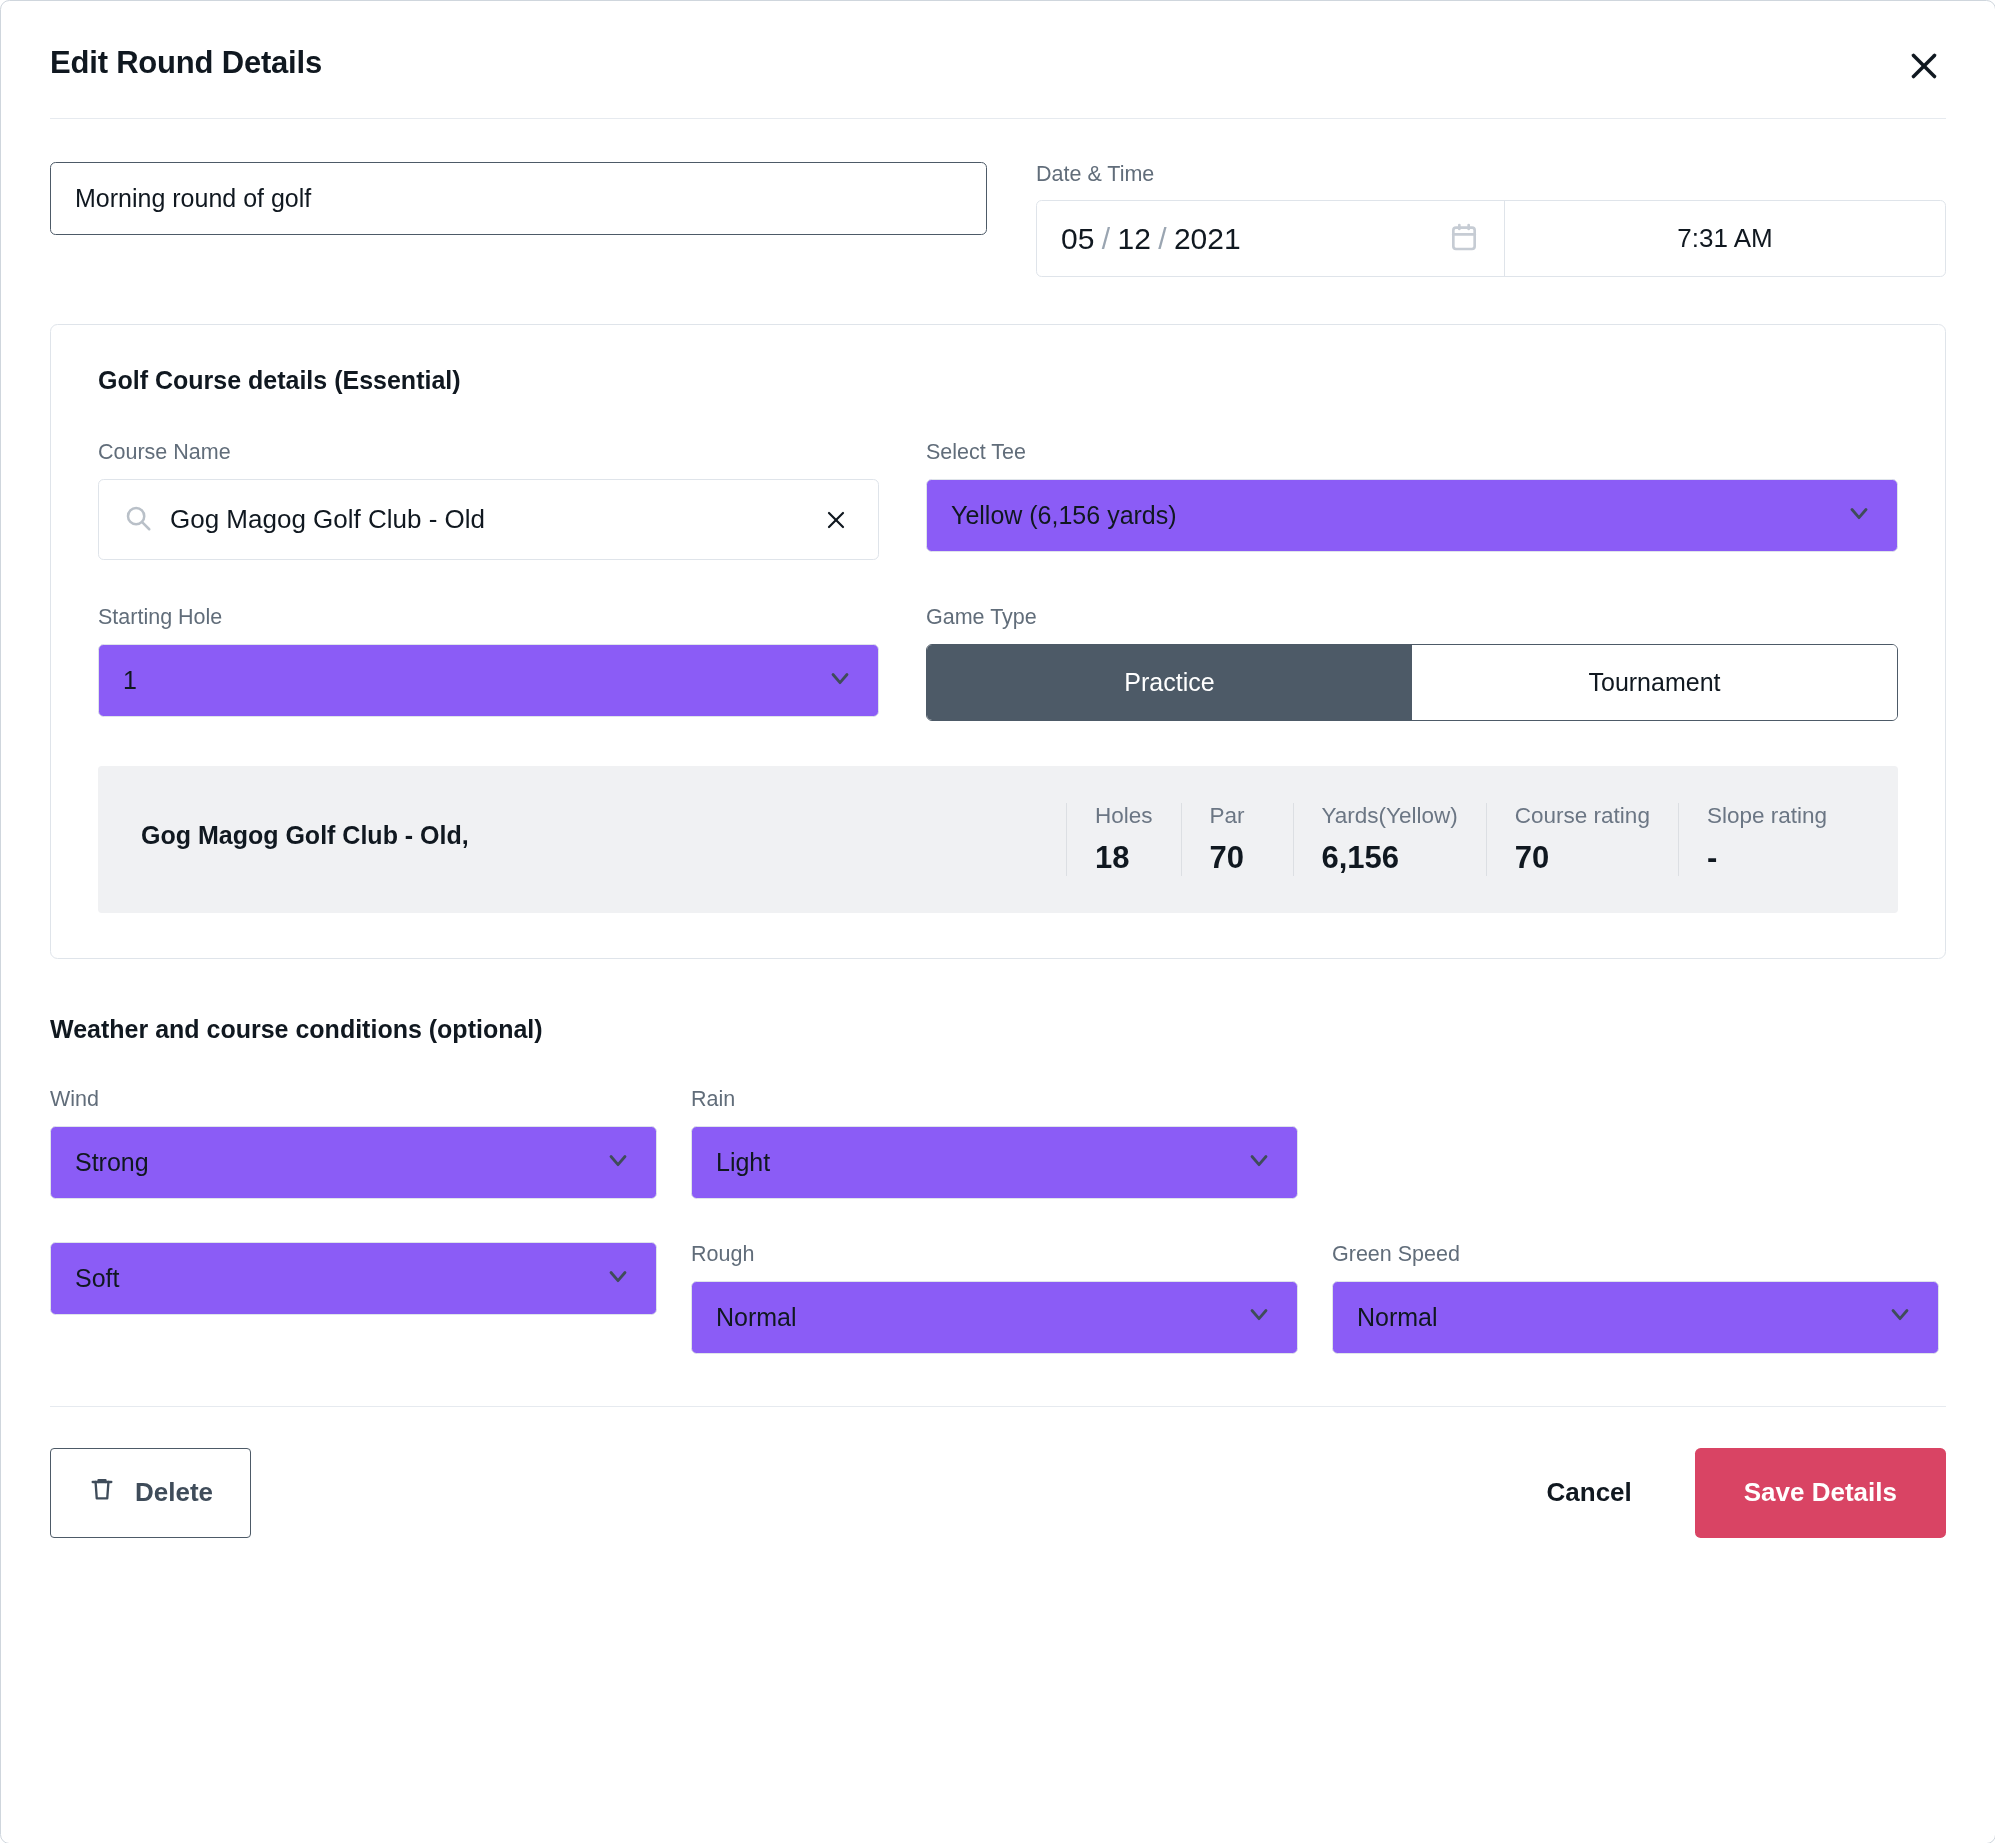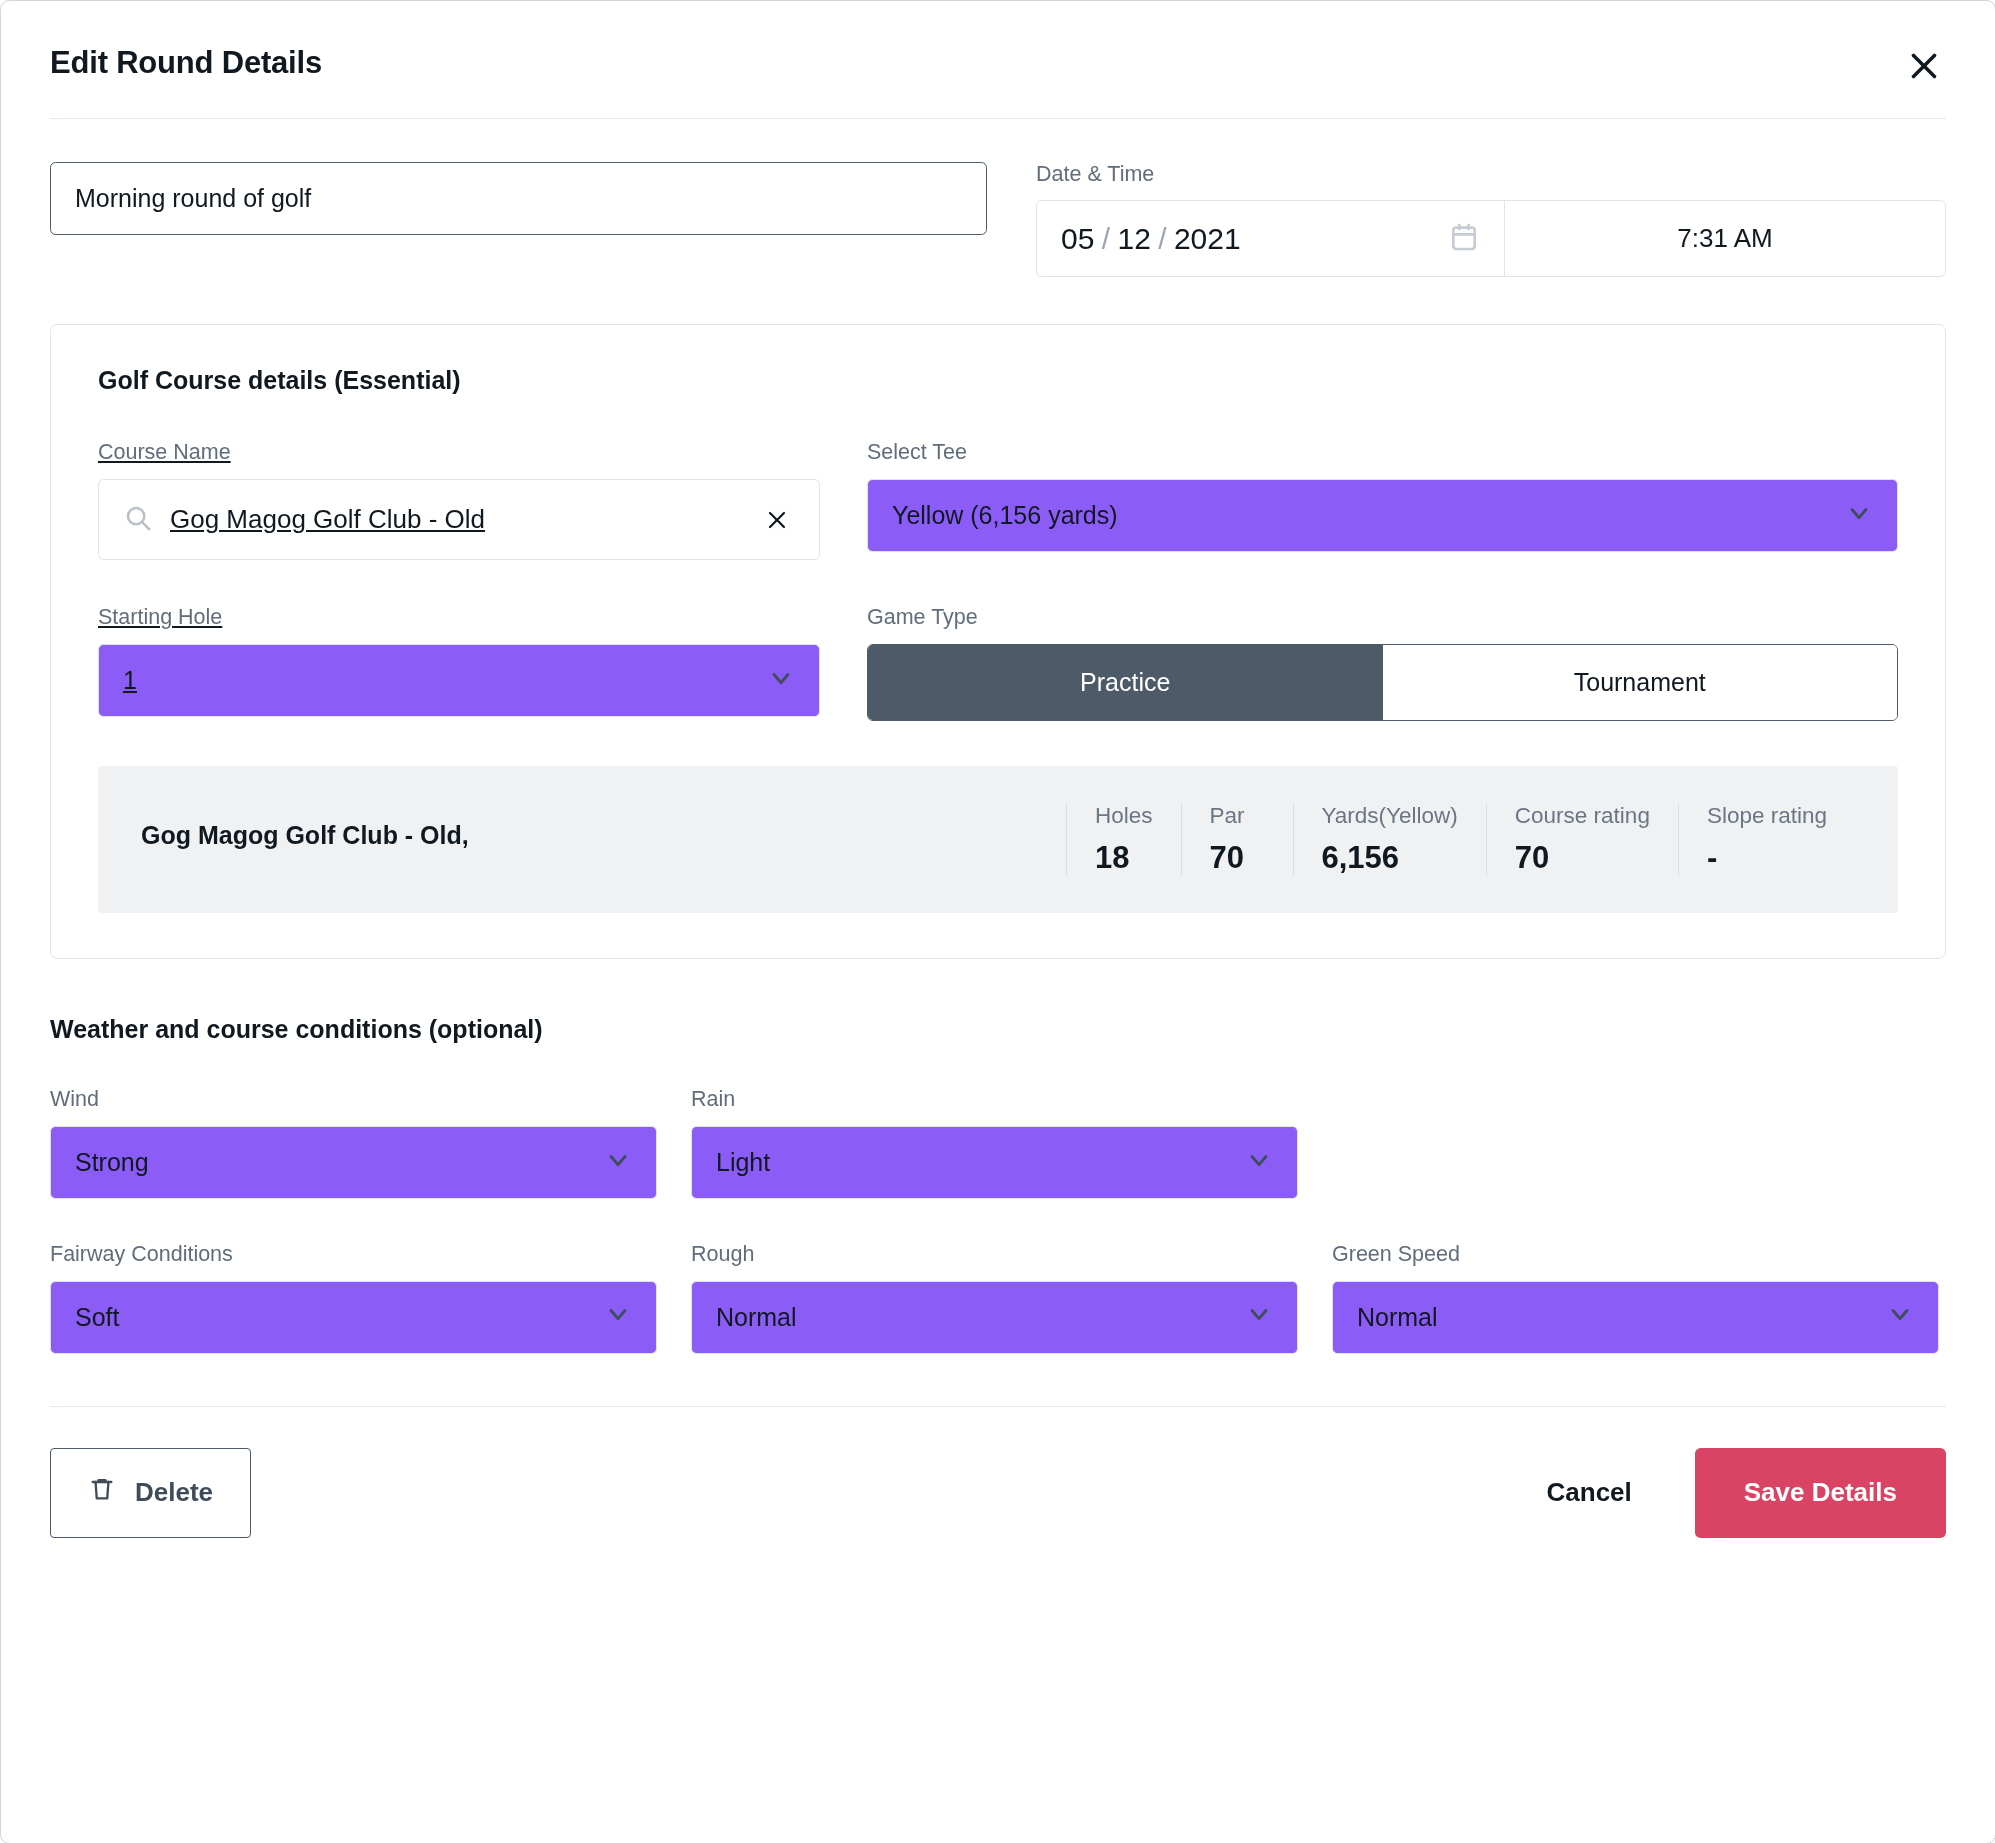--- a/index.html
+++ b/index.html
@@ -140,21 +140,21 @@
   .card-heading {
     font-size: 25px;
     font-weight: bold;
     color: #101820;
     margin-bottom: 45px;
   }
   .card-row {
     display: flex;
     gap: 47px;
   }
-  .card-col-left { width: 722px; text-decoration: underline; }
+  .card-col-left { width: 781px; }
   .card-col-right { flex: 1; }
 
   .search-field {
     height: 81px;
     border: 1.9px solid #dfe4ea;
     border-radius: 5.6px;
     display: flex;
     align-items: center;
     padding: 0 24px;
     background: #fff;
@@ -464,21 +464,20 @@
           <svg width="28" height="28" viewBox="0 0 24 24" fill="none" stroke="#3f4c5a" stroke-width="2.4" stroke-linecap="round" stroke-linejoin="round">
             <polyline points="6 9 12 16 18 9"></polyline>
           </svg>
         </span>
       </div>
     </div>
   </div>
 
   <div class="weather-row">
     <div class="weather-col">
-      <div class="field-label">Fairway Conditions</div>
       <div class="select-box">
         <span>Soft</span>
         <span>
           <svg width="28" height="28" viewBox="0 0 24 24" fill="none" stroke="#3f4c5a" stroke-width="2.4" stroke-linecap="round" stroke-linejoin="round">
             <polyline points="6 9 12 16 18 9"></polyline>
           </svg>
         </span>
       </div>
     </div>
     <div class="weather-col">

